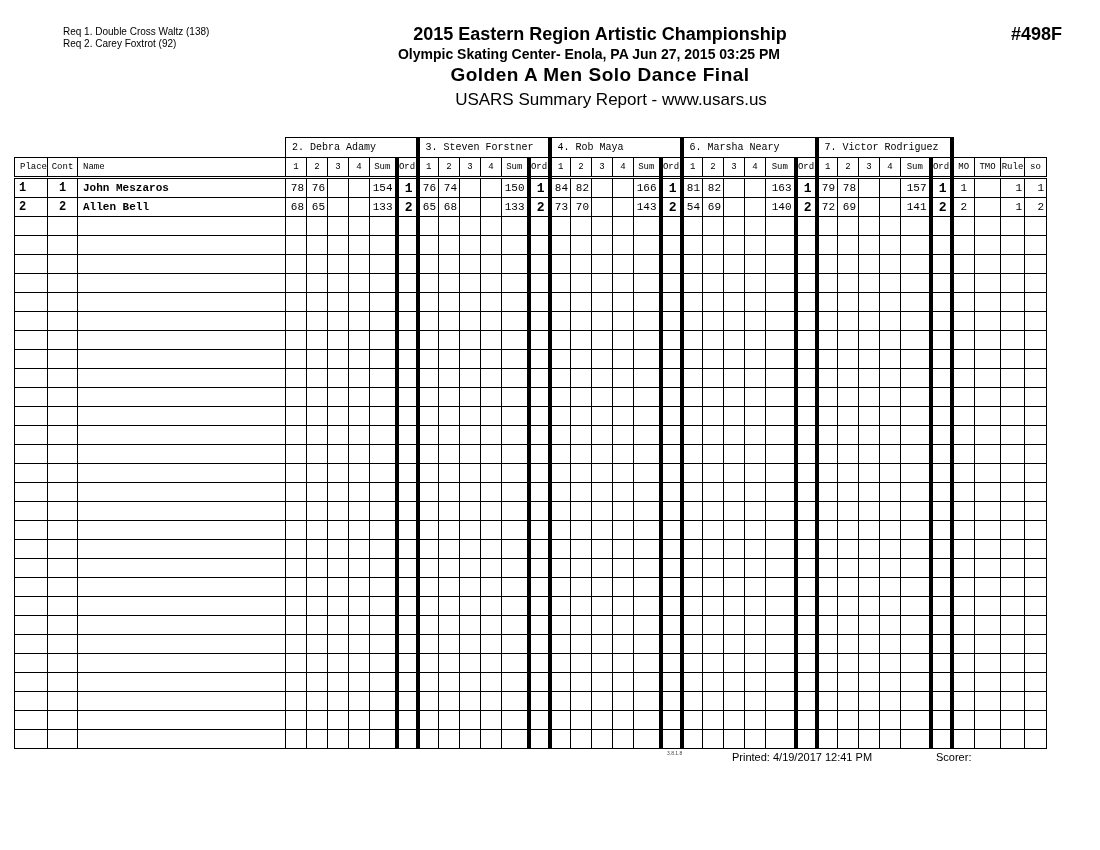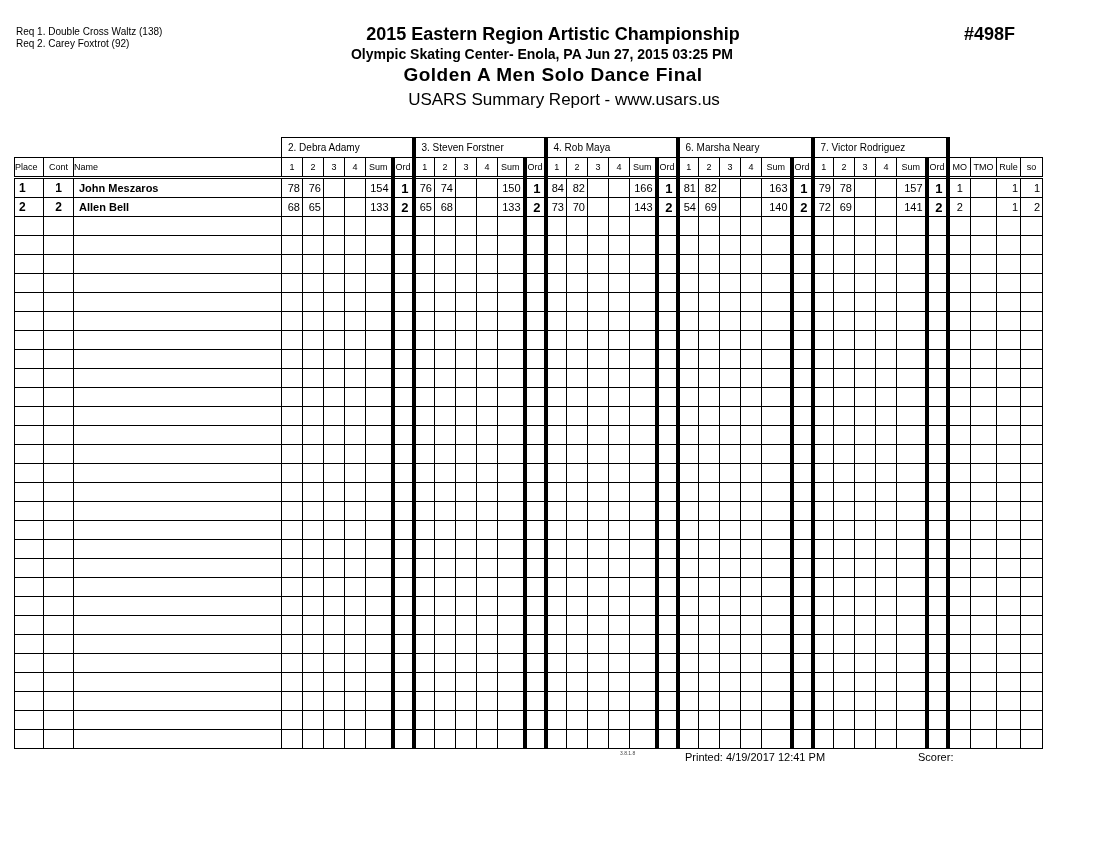--- a/index.html
+++ b/index.html
@@ -1,30 +1,30 @@
 <!DOCTYPE html>
 <html><head>
 <meta charset="utf-8">
 <style>
   html, body { margin:0; padding:0; background:#fff; }
   body { width:1100px; height:850px; position:relative; overflow:hidden; font-family:"Liberation Sans", sans-serif; color:#000; }
-  .abs { position:absolute; white-space:nowrap; }
+  .abs { position:absolute; white-space:nowrap;margin-left:47px; }
   .req { font-size:10px; line-height:11px; left:16px; }
   .title1 { top:24px; left:0; width:1106px; text-align:center; font-size:18px; font-weight:bold; }
   .title2 { top:46px; left:0; width:1084px; text-align:center; font-size:14px;font-weight:bold; }
   .title3 { top:64px; left:0; width:1106px; text-align:center; font-size:19px; font-weight:bold; letter-spacing:0.5px; }
   .title4 { top:90px; left:0; width:1088px; text-align:center; font-size:17px;padding-left:20px; }
   .evno { top:24px; left:964px; font-size:18px; font-weight:bold; }
 
-  table.grid { position:absolute; left:14px; top:137px; border-collapse:collapse; table-layout:fixed; font-size:9px; }
+  table.grid { position:absolute; left:14px; top:137px; border-collapse:collapse; table-layout:fixed; font-size:9px;font-family:Liberation Mono, monospace; }
   table.grid td { border:1px solid #000; padding:0; height:18px; overflow:hidden; white-space:nowrap; }
   table.grid tr.judges td { height:19px; font-size:10px; padding-left:6px; text-align:left; vertical-align:middle; }
   table.grid tr.judges td.blank { border:none; }
   table.grid tr.hdr td { height:18px; text-align:center; font-size:9px; border-bottom:3px double #000; }
-  table.grid tr.hdr td.left { text-align:left; }
+  table.grid tr.hdr td.left { text-align:left; padding-left:5px; }
   table.grid td.num { text-align:right; padding-right:2px; font-size:11px; }
   table.grid td.ctr { text-align:center; font-size:11px; }
   table.grid td.b { font-weight:bold; font-size:12px; }
   table.grid td.nm { text-align:left; padding-left:5px; font-weight:bold; font-size:11px; }
   table.grid td.pl { text-align:left; padding-left:4px; font-weight:bold; font-size:12px; }
   table.grid td.thickL { border-left:4px solid #000; }
   table.grid td.thickR { border-right:4px solid #000; }
   table.grid td.ord { text-align:right; padding-right:3px; font-weight:bold; font-size:13px; }
 
   .footer { top:751px; font-size:11px;padding-left:44px; }
@@ -1304,13 +1304,13 @@
         <td></td>
         <td></td>
         <td></td>
         <td></td>
       </tr>
     </tbody>
 </table>
 
 <div class="abs ver">3.8.1.8</div>
 <div class="abs footer" style="left:641px;">Printed:  4/19/2017  12:41 PM</div>
-<div class="abs footer" style="left:874px;">Scorer:</div>
+<div class="abs footer" style="left:845px;">Scorer:</div>
 
 </body></html>

